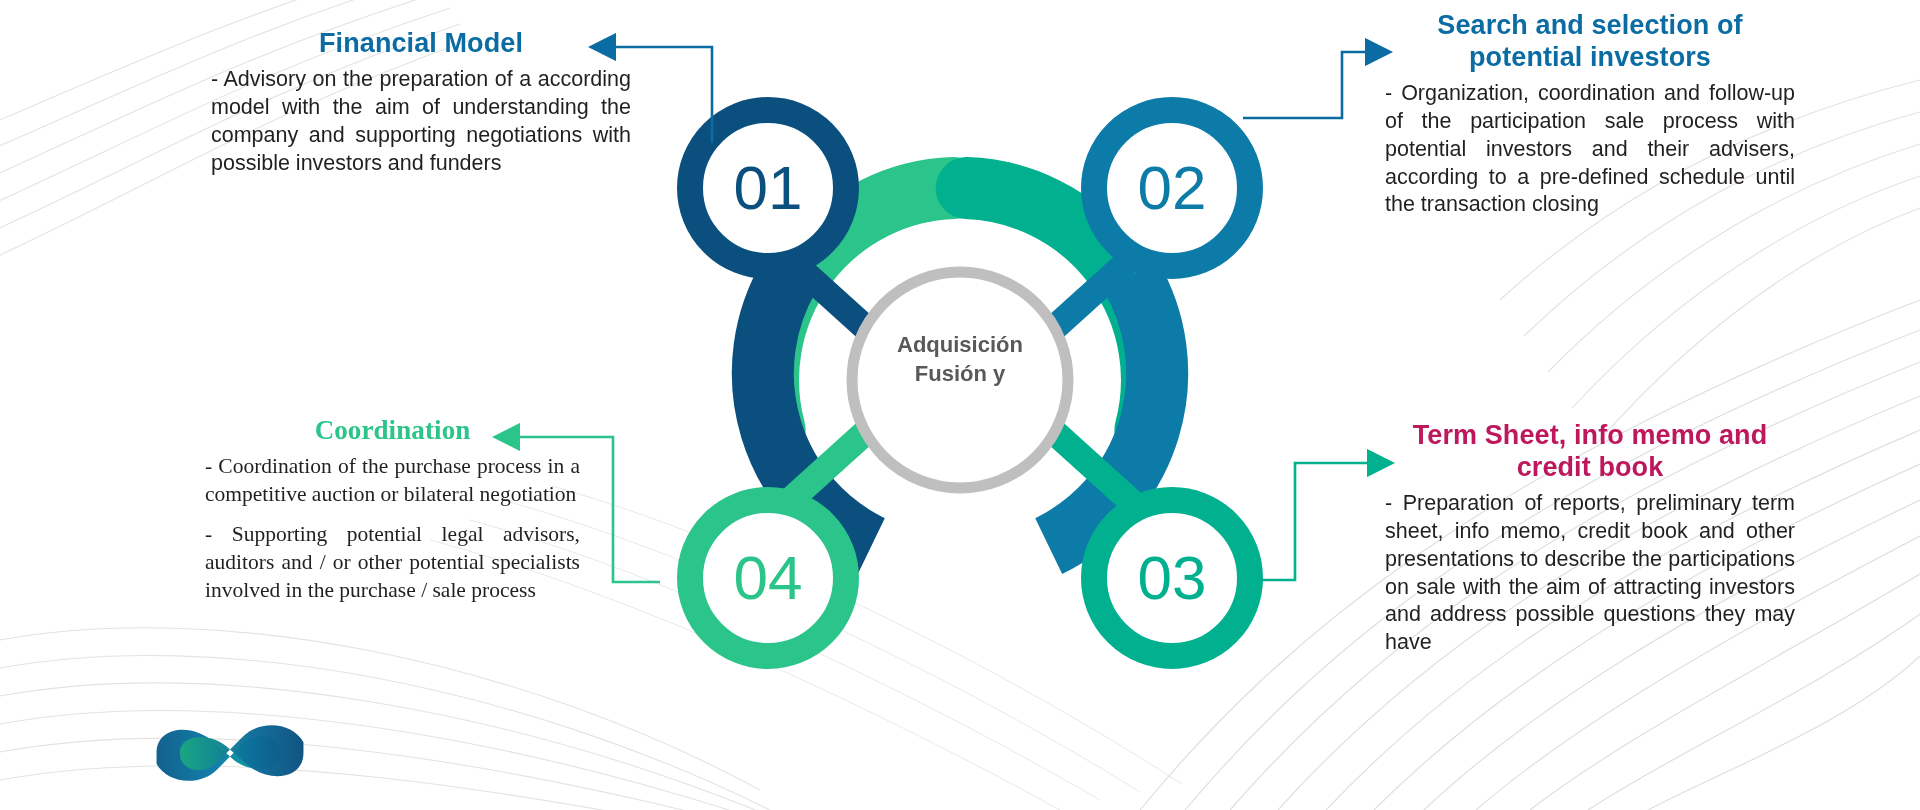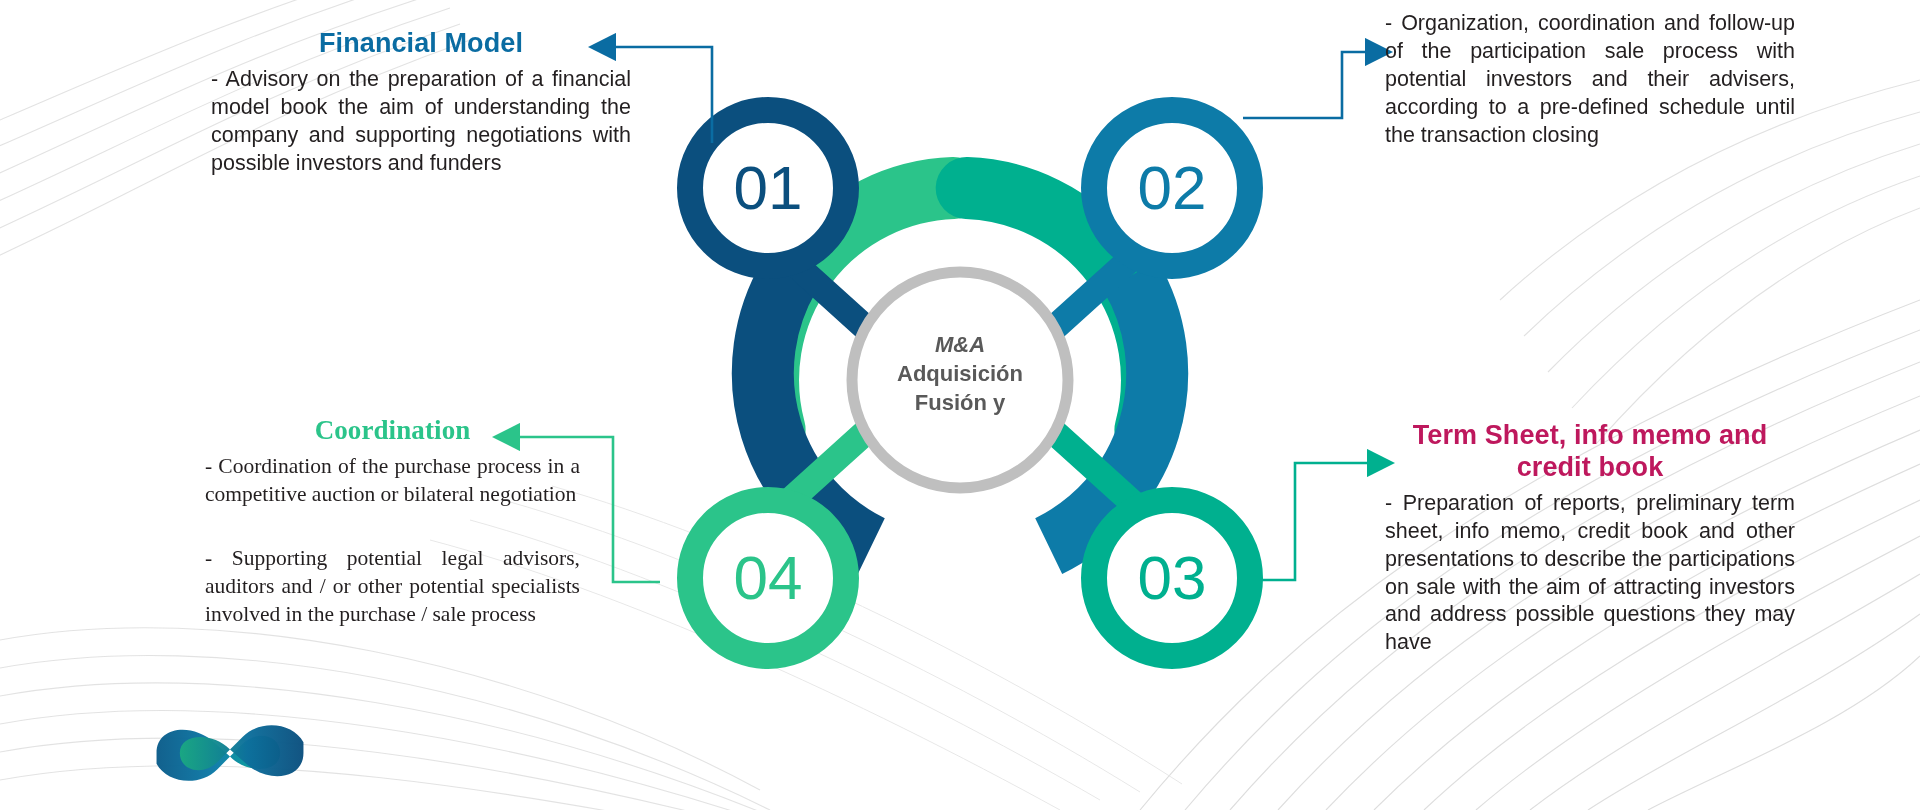--- a/index.html
+++ b/index.html
@@ -23,21 +23,21 @@
   }
   .block p{
     margin:0;
     font-size:21.5px;
     line-height:1.30;
     color:#231f20;
     text-align:justify;
     text-justify:inter-word;
     font-weight:400;
   }
-  .block p + p{margin-top:36px;}
+  .block p + p{margin-top:12px;}
 
   
   #blk-01{left:211px;top:28px;width:420px;}
   #blk-01 h2{color:#0a6ca2;text-align:center;}
   #blk-02{left:1385px;top:10px;width:410px;}
   #blk-02 h2{color:#0a6ca2;text-align:center;}
   #blk-03{left:1385px;top:420px;width:410px;}
   #blk-03 h2{color:#be185d;text-align:center;}
   #blk-04{left:205px;top:415px;width:375px;font-family:Liberation Serif, serif;}
   #blk-04 h2{color:#2bc48a;text-align:center;}
@@ -164,31 +164,31 @@
     <path d="M 1243 580 L 1295 580 L 1295 463 L 1390 463" fill="none" stroke="#00b08f" stroke-width="2.6" marker-end="url(#ah-teal)"></path>
     <path d="M 660 582 L 613 582 L 613 437 L 497 437" fill="none" stroke="#2bc48a" stroke-width="2.6" marker-end="url(#ah-green)"></path>
 
     <text x="768" y="209" text-anchor="middle" class="num" fill="#0b4f7e">01</text>
     <text x="1172" y="209" text-anchor="middle" class="num" fill="#0d7ba8">02</text>
     <text x="1172" y="599" text-anchor="middle" class="num" fill="#00b08f">03</text>
     <text x="768" y="599" text-anchor="middle" class="num" fill="#2bc48a">04</text>
   </svg>
 
   <div class="center-label">
-    <div class="mna">M&amp;A</div>
     <div>Adquisición</div>
     <div>Fusión y</div>
   </div>
 
   <div class="block" id="blk-01">
     <h2>Financial Model</h2>
-    <p>- Advisory on the preparation of a financial model book the aim of understanding the company and supporting negotiations with possible investors and funders</p>
+    <p>- Advisory on the preparation of a according model with the aim of understanding the company and supporting negotiations with possible investors and funders</p>
   </div>
 
   <div class="block" id="blk-02">
+    <h2>Search and selection of potential investors</h2>
     <p>- Organization, coordination and follow-up of the participation sale process with potential investors and their advisers, according to a pre-defined schedule until the transaction closing</p>
   </div>
 
   <div class="block" id="blk-03">
     <h2>Term Sheet, info memo and credit book</h2>
     <p>- Preparation of reports, preliminary term sheet, info memo, credit book and other presentations to describe the participations on sale with the aim of attracting investors and address possible questions they may have</p>
   </div>
 
   <div class="block" id="blk-04">
     <h2>Coordination</h2>

